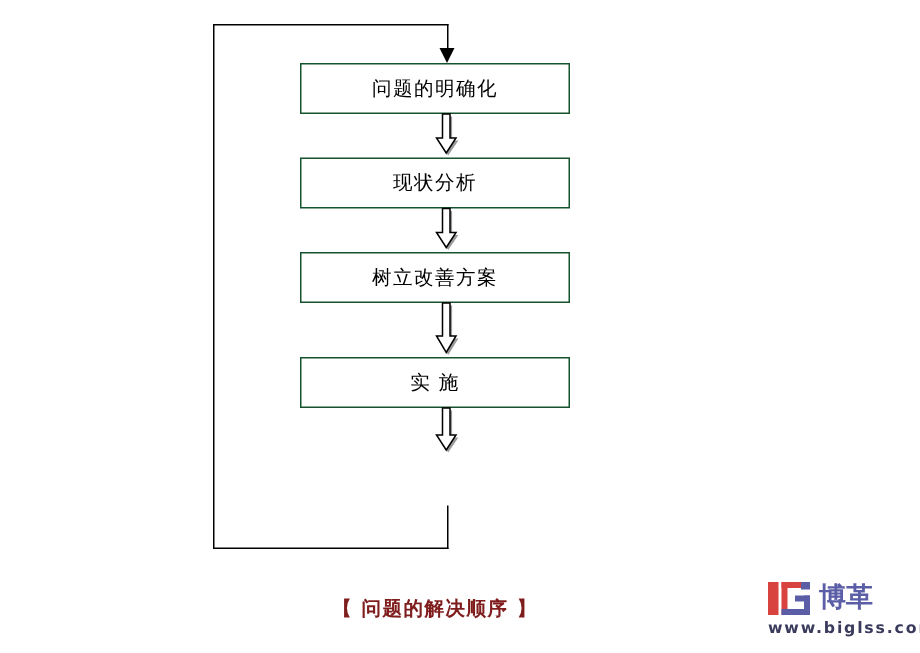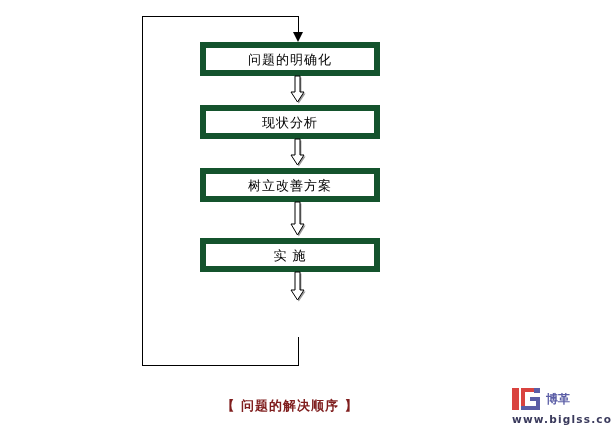--- a/index.html
+++ b/index.html
@@ -22,21 +22,21 @@
     height: 435px;
   }
 
   
   .node {
     position: absolute;
     left: 200px;
     width: 180px;
     height: 34px;
     box-sizing: border-box;
-    border: 6px solid #14532d;
+    border: 1px solid #14532d;
     background: #ffffff;
     display: flex;
     align-items: center;
     justify-content: center;
   }
   .node-label {
     font-size: 13px;
     line-height: 1;
     color: #000000;
     letter-spacing: 1px;
@@ -113,21 +113,21 @@
     width: 98px;
     height: 44px;
   }
   .logo-top {
     display: flex;
     align-items: center;
     height: 25px;
   }
   .logo-mark { display: block; }
   .logo-cn {
-    font-size: 12px;
+    font-size: 18px;
     font-weight: bold;
     color: #5b5ea6;
     letter-spacing: 0px;
     line-height: 1;
     margin-left: 4px;
     white-space: pre;
   }
   .logo-url {
     font-family: "DejaVu Sans", "Liberation Sans", sans-serif;
     font-size: 10.5px;

